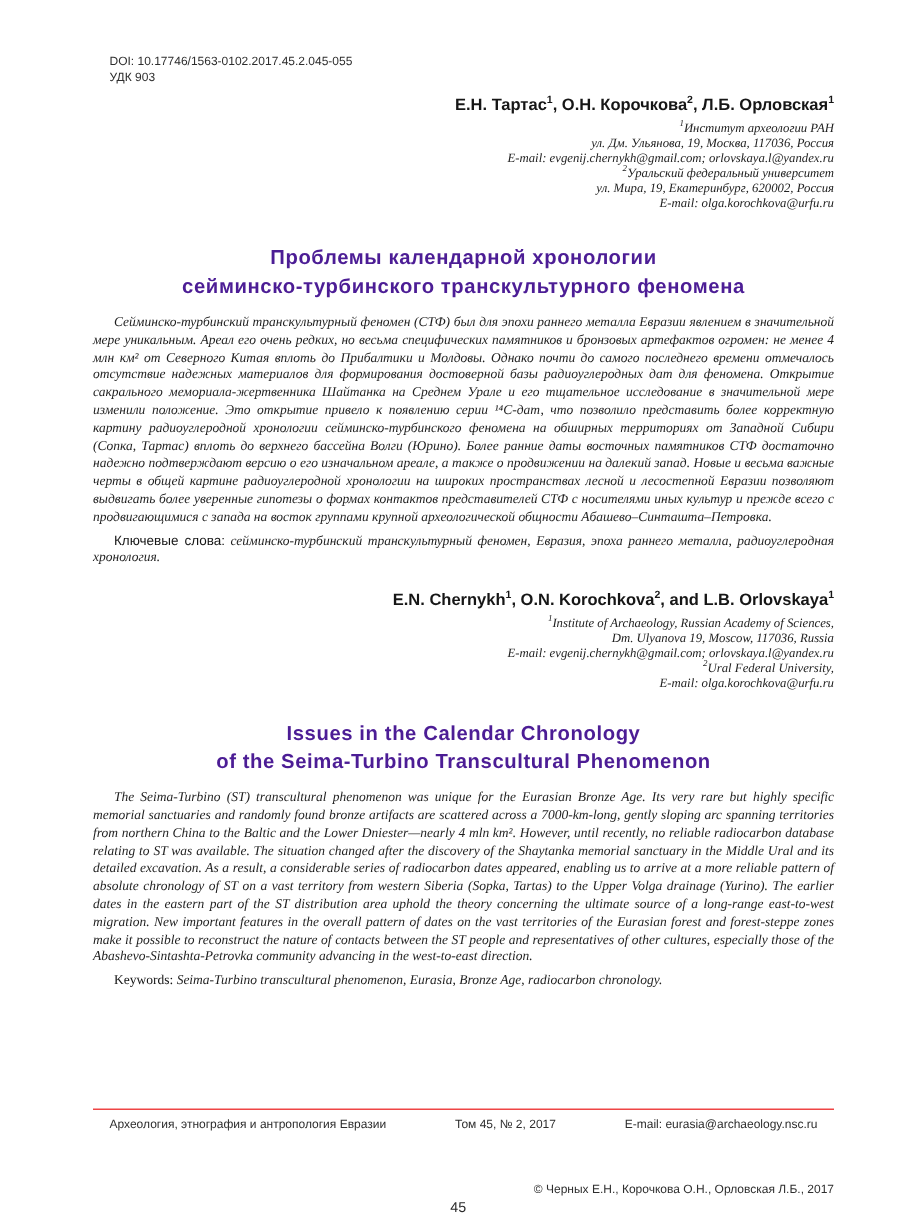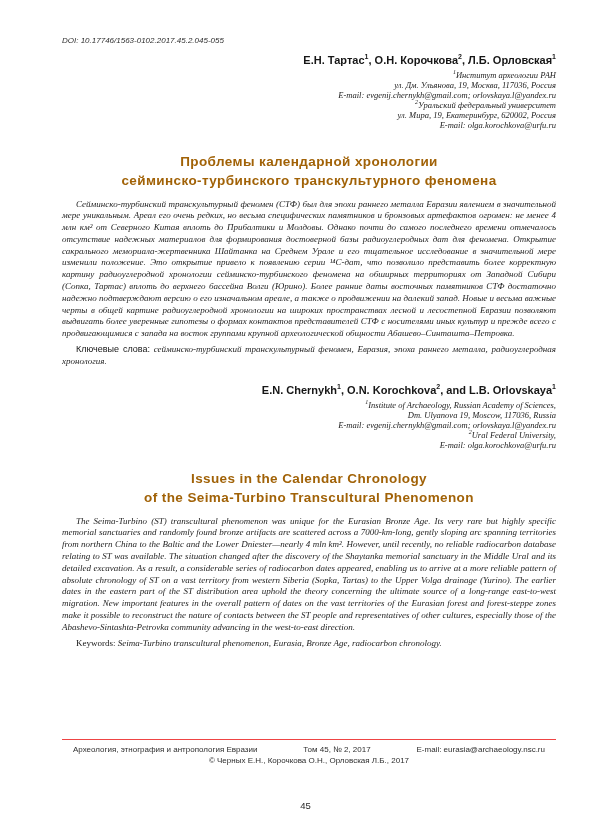--- a/index.html
+++ b/index.html
@@ -23,25 +23,24 @@
     font-family: "Liberation Serif", serif;
     font-weight: bold;
     font-size: 19px;
     letter-spacing: 5px;
     color: #1f1f1f;
     white-space: nowrap;
   }
 
   .doi-block {
     margin-top: 36px;
-    margin-left: 0;
+    margin-left: 11px;
     font-size: 8px;
     line-height: 10.5px;
     color: #2e2e2e;
-    font-style: italic;
   }
 
   .authors-line {
     margin-top: 7px;
     text-align: right;
     font-weight: bold;
     font-size: 11px;
     line-height: 13px;
     color: #161616;
   }
@@ -59,21 +58,21 @@
   .affil sup { font-size: 6px; line-height: 0; font-style: italic; }
 
   .article-title {
     margin: 22px 0 0 0;
     text-align: center;
     font-weight: bold;
     font-size: 13.5px;
     line-height: 19px;
     letter-spacing: 0.4px;
     white-space: pre-line;
-    color: #a16207;
+    color: #4c1d95;
   }
   .title-en { margin-top: 19px; }
 
   .abstract {
     margin: 9px 0 0 0;
     font-family: "Liberation Serif", serif;
     font-style: italic;
     font-size: 9px;
     line-height: 11.8px;
     text-align: justify;
@@ -109,39 +108,40 @@
     padding-top: 5px;
     font-size: 8px;
     line-height: 10.5px;
     color: #2e2e2e;
   }
   .footer-line1 {
     display: flex;
     justify-content: space-between;
     padding: 0 11px 0 11px;
   }
-  .footer-line2 { text-align: center; }
+  .footer-line2 { text-align: right; margin-top: 32px; }
 
   .page-number {
     position: absolute;
     left: 0; right: 0; top: 800px;
     text-align: center;
     font-size: 9.5px;
     color: #2a2a2a;
   }
 </style>
 </head>
 <body>
 
 <div class="page">
 
   <div class="content">
 
     <div class="doi-block">
       <div>DOI: 10.17746/1563-0102.2017.45.2.045-055</div>
+      <div>УДК 903</div>
     </div>
 
     <div class="authors-line"><span>Е.Н. Тартас</span><sup>1</sup><span>, </span><span>О.Н. Корочкова</span><sup>2</sup><span>, </span><span>Л.Б. Орловская</span><sup>1</sup></div>
 
     <div class="affil">
       <div><sup>1</sup><span>Институт археологии РАН</span></div>
       <div><sup></sup><span>ул. Дм. Ульянова, 19, Москва, 117036, Россия</span></div>
       <div><sup></sup><span>E-mail: evgenij.chernykh@gmail.com; orlovskaya.l@yandex.ru</span></div>
       <div><sup>2</sup><span>Уральский федеральный университет</span></div>
       <div><sup></sup><span>ул. Мира, 19, Екатеринбург, 620002, Россия</span></div>

